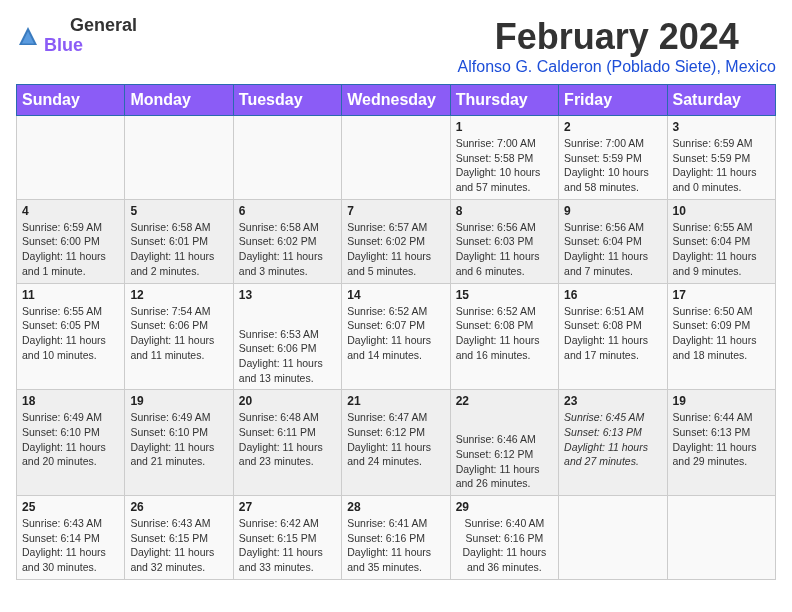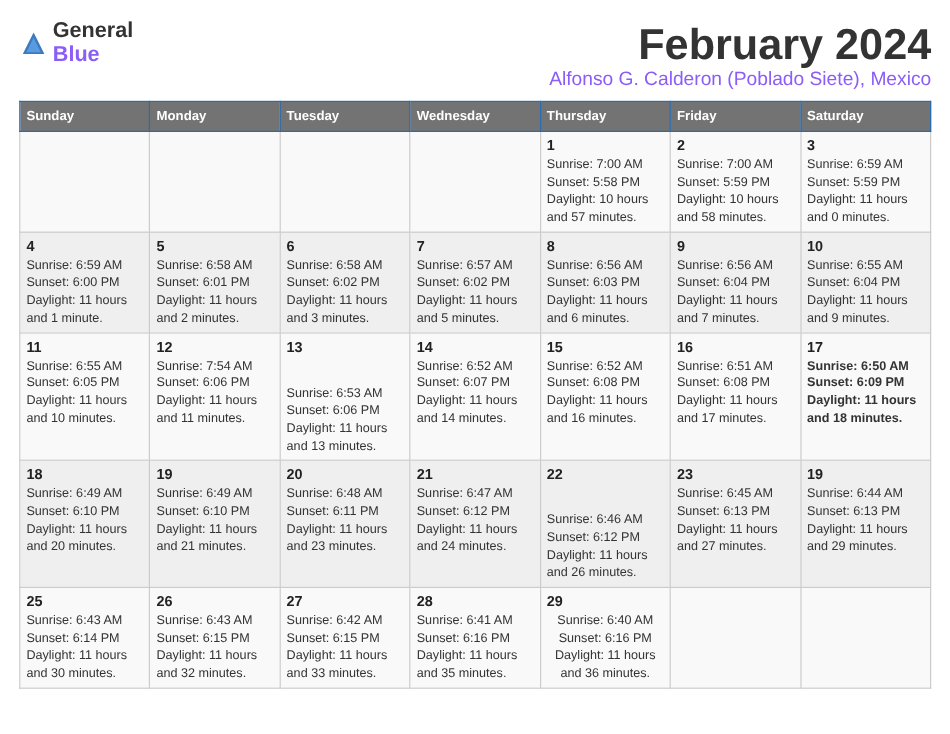--- a/index.html
+++ b/index.html
@@ -19,50 +19,50 @@
     .logo {
       display: flex;
       align-items: center;
       gap: 4px;
     }
     .logo-text {
       font-size: 18px;
       font-weight: bold;
       line-height: 1.1;
     }
-    .logo-general { color: #333; }
+    .logo-general { color: #333; margin-left: 26px; }
     .logo-blue { color: #8b5cf6; }
     .logo-icon {
       width: 24px;
       height: 24px;
     }
     .title-block {
-      text-align: right;
+      text-align: center;
     }
     .calendar-title {
       font-size: 36px;
       font-weight: bold;
       color: #333;
     }
     .calendar-subtitle {
       font-size: 16px;
-      color: #8b5cf6;
+      color: #1d4ed8;
       font-weight: normal;
     }
     .calendar-table {
       width: 100%;
       border-collapse: collapse;
       font-size: 11px;
     }
     .calendar-table thead th {
-      background-color: #737373;
+      background-color: #8b5cf6;
       color: #fff;
       text-align: left;
       padding: 6px 5px;
-      font-size: 11px;
+      font-size: 16px;
       font-weight: bold;
       border: 1px solid #2a6aaf;
     }
     .calendar-table tbody td {
       border: 1px solid #ccc;
       vertical-align: top;
       padding: 4px 5px;
       width: calc(100% / 7);
       min-height: 80px;
       height: 80px;
@@ -239,21 +239,21 @@
           </td>
           <td>
             <span class="day-number">16</span>
             <div class="day-info" style="white-space: pre-line;">Sunrise: 6:51 AM
 Sunset: 6:08 PM
 Daylight: 11 hours
 and 17 minutes.</div>
           </td>
           <td>
             <span class="day-number">17</span>
-            <div class="day-info" style="white-space: pre-line; font-weight: bold;">Sunrise: 6:50 AM
+            <div class="day-info" style="white-space: pre-line;">Sunrise: 6:50 AM
 Sunset: 6:09 PM
 Daylight: 11 hours
 and 18 minutes.</div>
           </td>
         </tr>
         <tr>
           <td>
             <span class="day-number">18</span>
             <div class="day-info" style="white-space: pre-line;">Sunrise: 6:49 AM
 Sunset: 6:10 PM
@@ -283,21 +283,21 @@
           </td>
           <td>
             <span class="day-number">22</span>
             <div class="day-info" style="white-space: pre-line; margin-top: 24px;">Sunrise: 6:46 AM
 Sunset: 6:12 PM
 Daylight: 11 hours
 and 26 minutes.</div>
           </td>
           <td>
             <span class="day-number">23</span>
-            <div class="day-info" style="white-space: pre-line;">Sunrise: 6:45 AM
+            <div class="day-info" style="white-space: pre-line; font-style: italic;">Sunrise: 6:45 AM
 Sunset: 6:13 PM
 Daylight: 11 hours
 and 27 minutes.</div>
           </td>
           <td>
             <span class="day-number">19</span>
             <div class="day-info" style="white-space: pre-line;">Sunrise: 6:44 AM
 Sunset: 6:13 PM
 Daylight: 11 hours
 and 29 minutes.</div>

